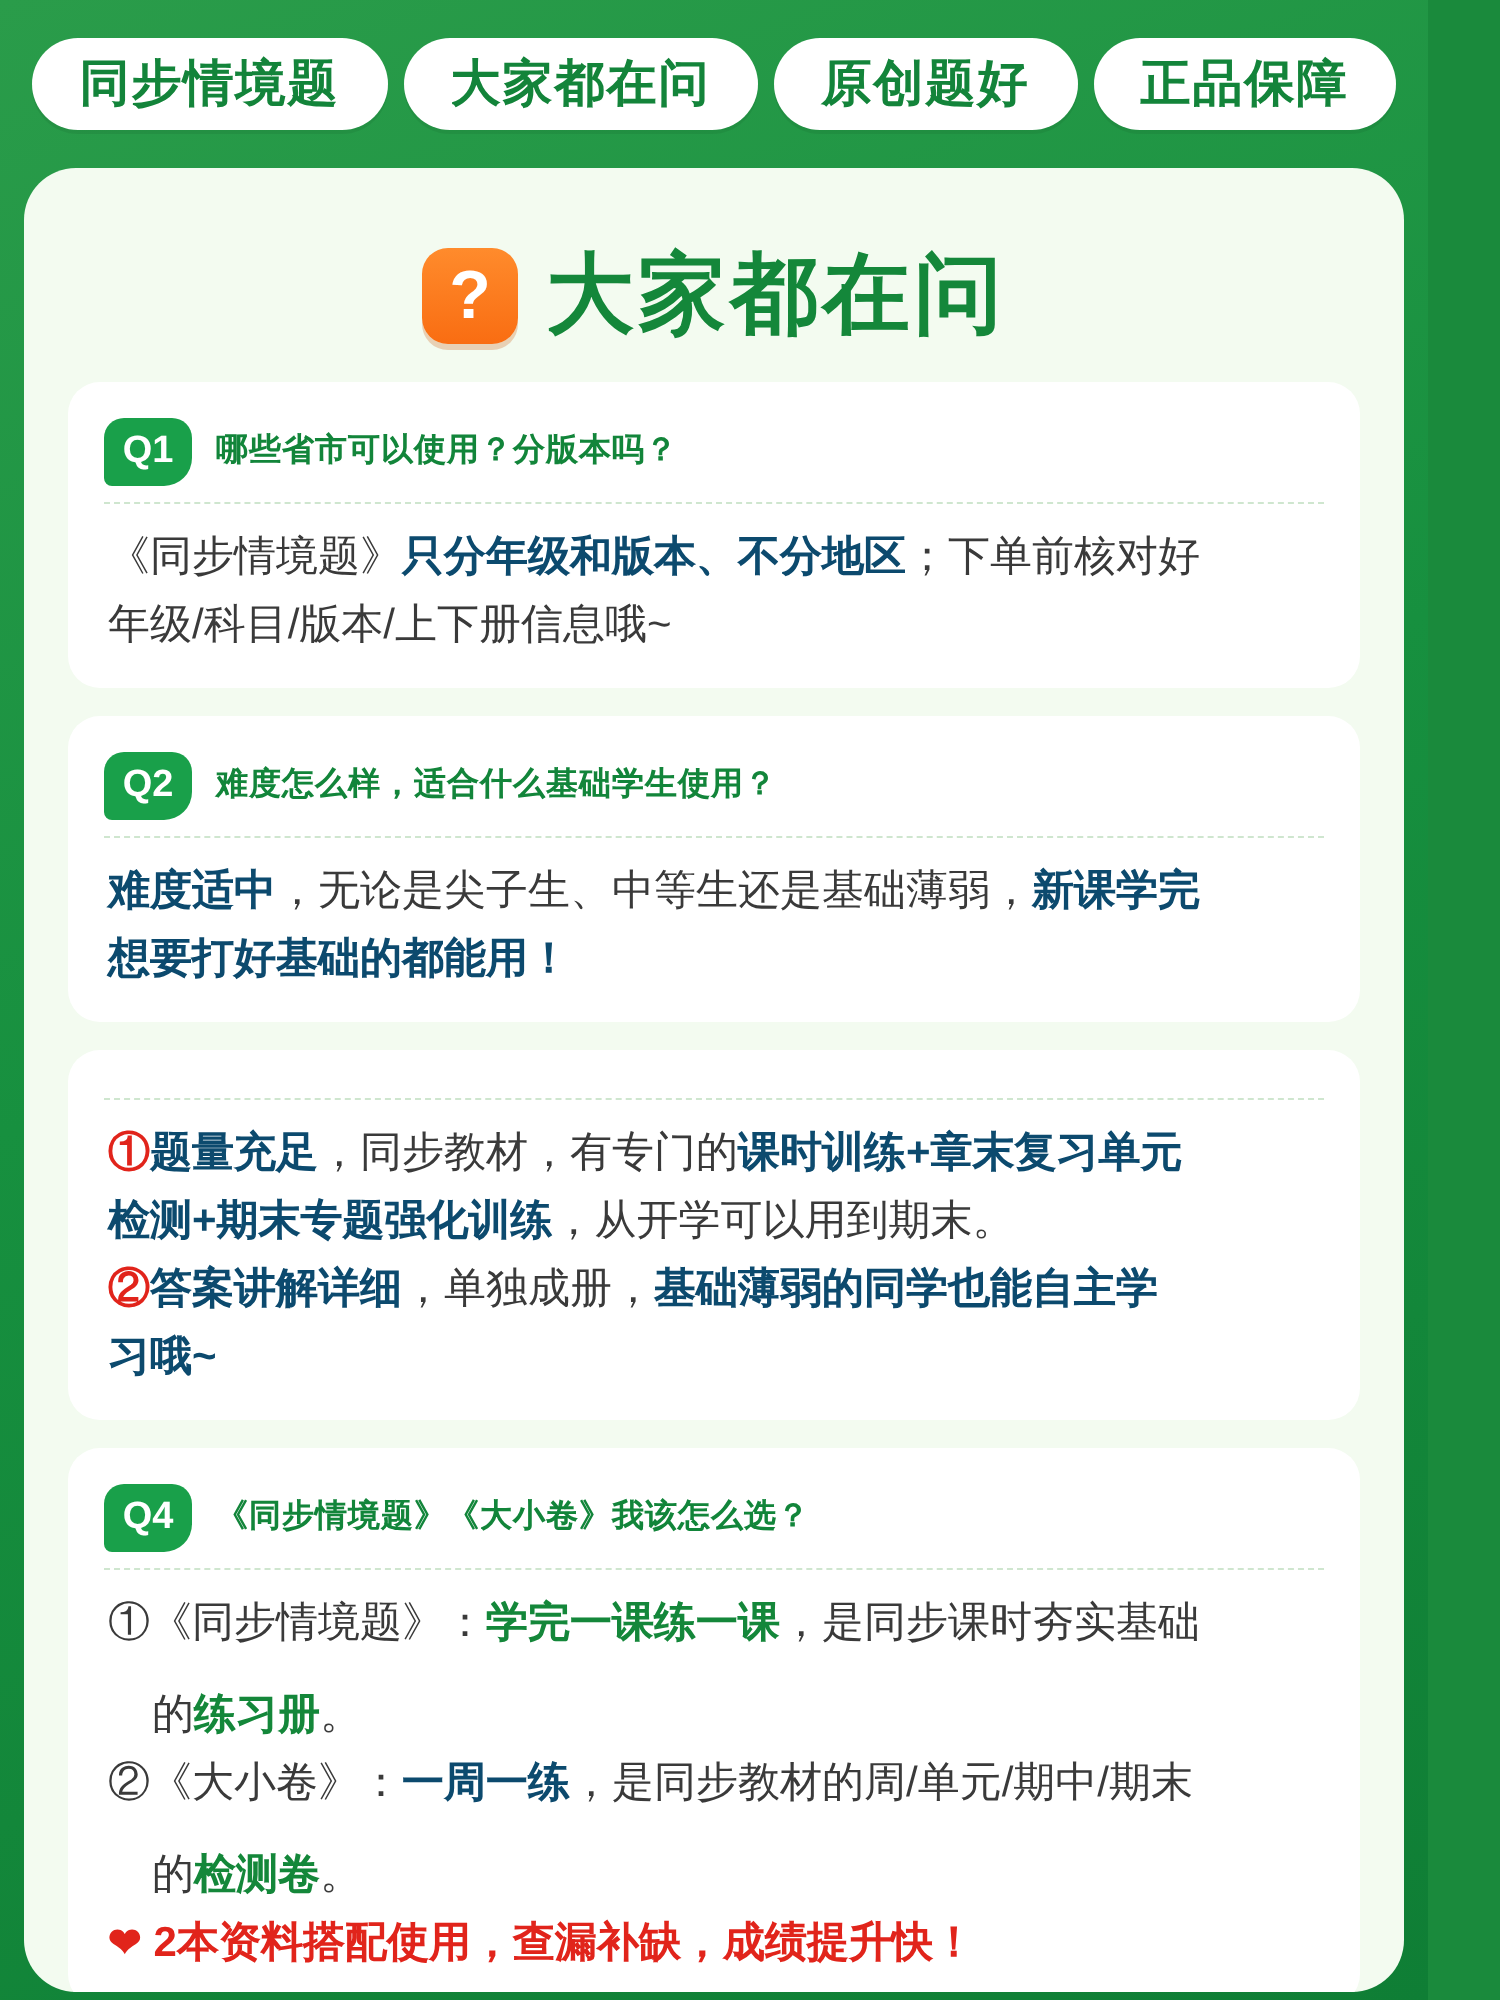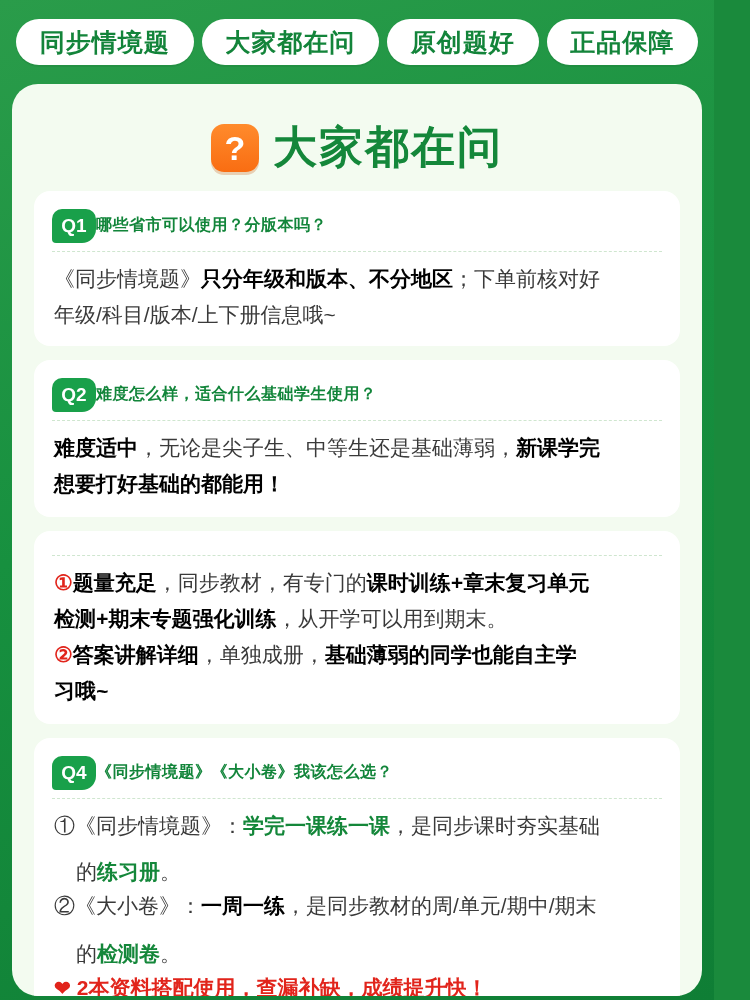--- a/index.html
+++ b/index.html
@@ -85,21 +85,22 @@
   .qitem {
     background: #ffffff;
     border-radius: 16px;
     margin-bottom: 14px;
     padding: 16px 18px 14px 18px;
     position: relative;
     box-sizing: border-box;
   }
   .qhead {
     display: flex;
-    align-items: center;
+    align-items: flex-end;
+    gap: 12px;
     margin-bottom: 8px;
   }
   .qtag {
     flex: 0 0 auto;
     width: 44px;
     height: 34px;
     background: #19a04a;
     color: #ffffff;
     font-size: 19px;
     font-weight: bold;
@@ -119,23 +120,22 @@
     border-top: 1px dashed #cfe6cf;
     margin: 8px 0 10px 0;
   }
   .atext {
     font-size: 21px;
     color: #3a3a3a;
     line-height: 34px;
     padding-left: 2px;
   }
   .red {
-    color: #000000;
-    font-weight: bold;
-    font-family: Liberation Mono, monospace;
+    color: #0c4a6e;
+    font-weight: bold;
   }
   .green {
     color: #14873a;
     font-weight: bold;
   }
   .atext .num {
     color: #e1241b;
     font-weight: bold;
   }
   .heart-line {

